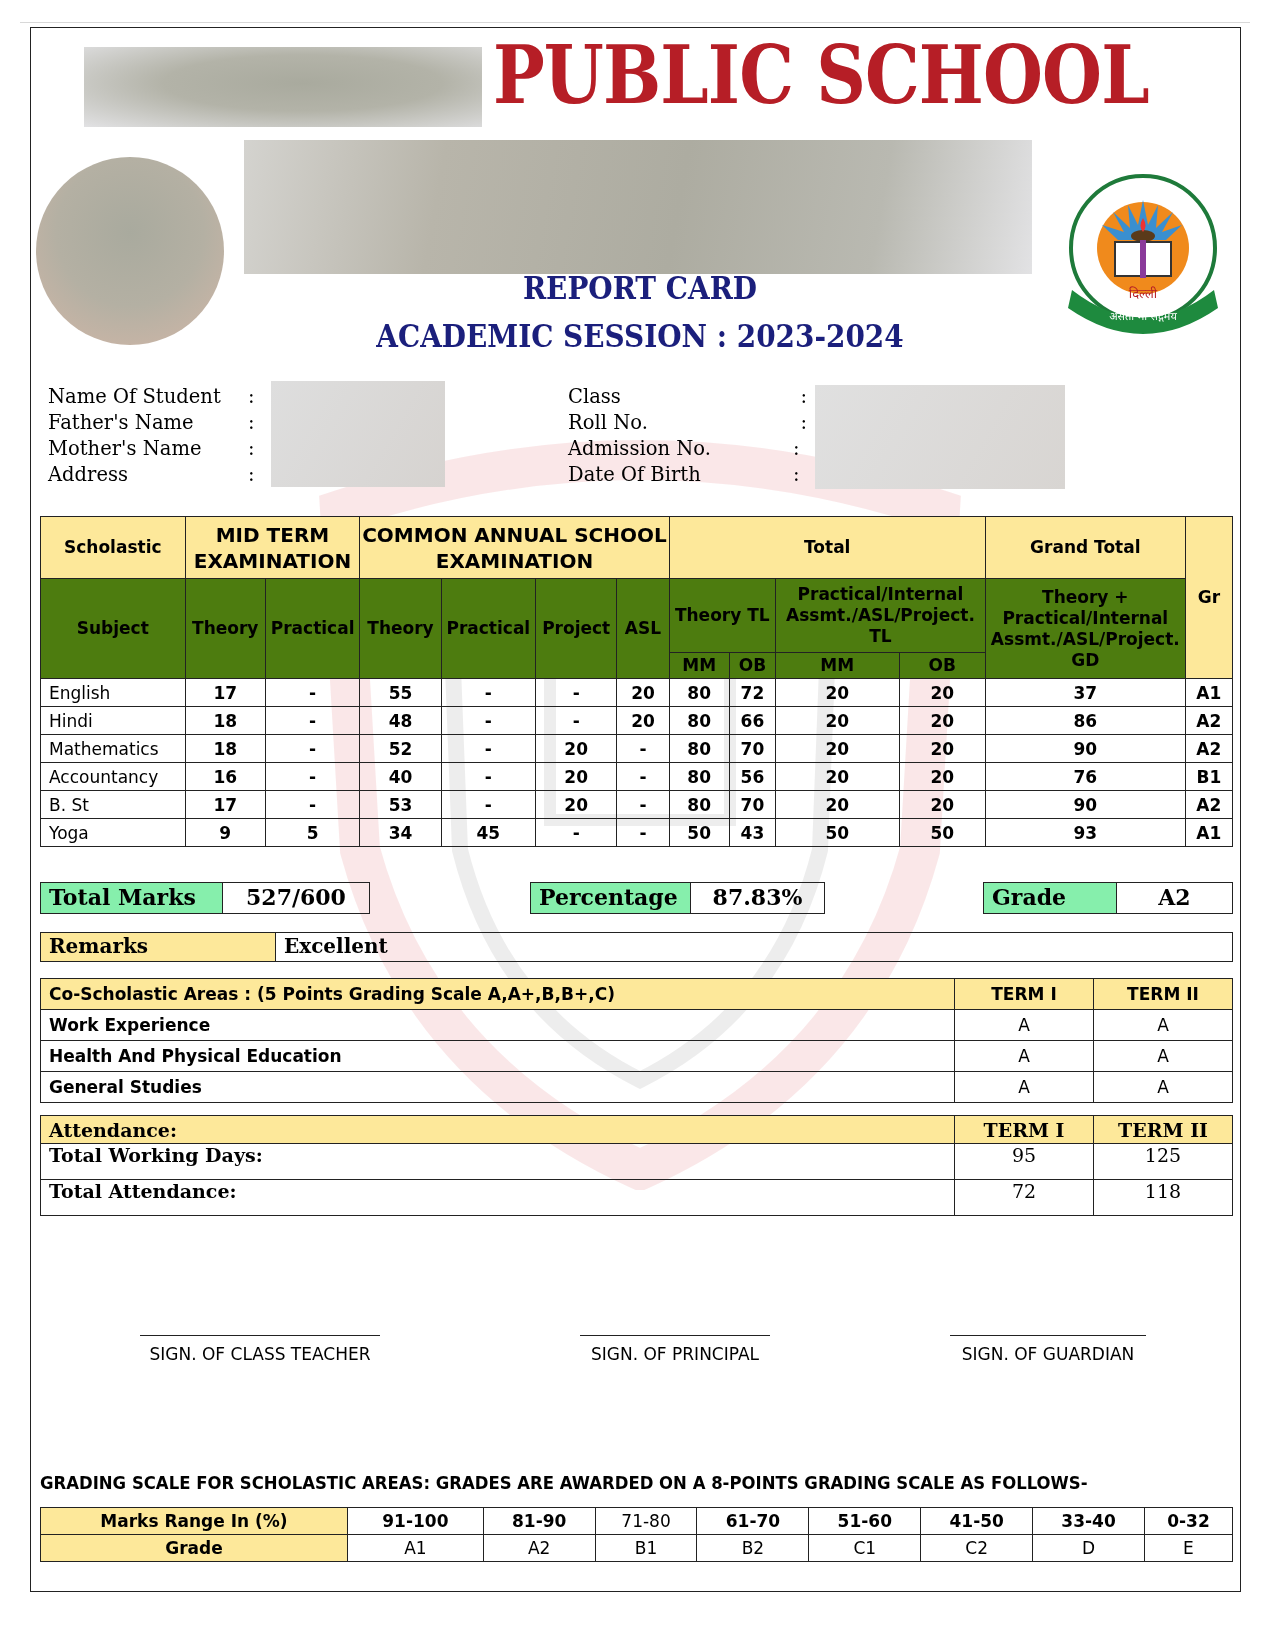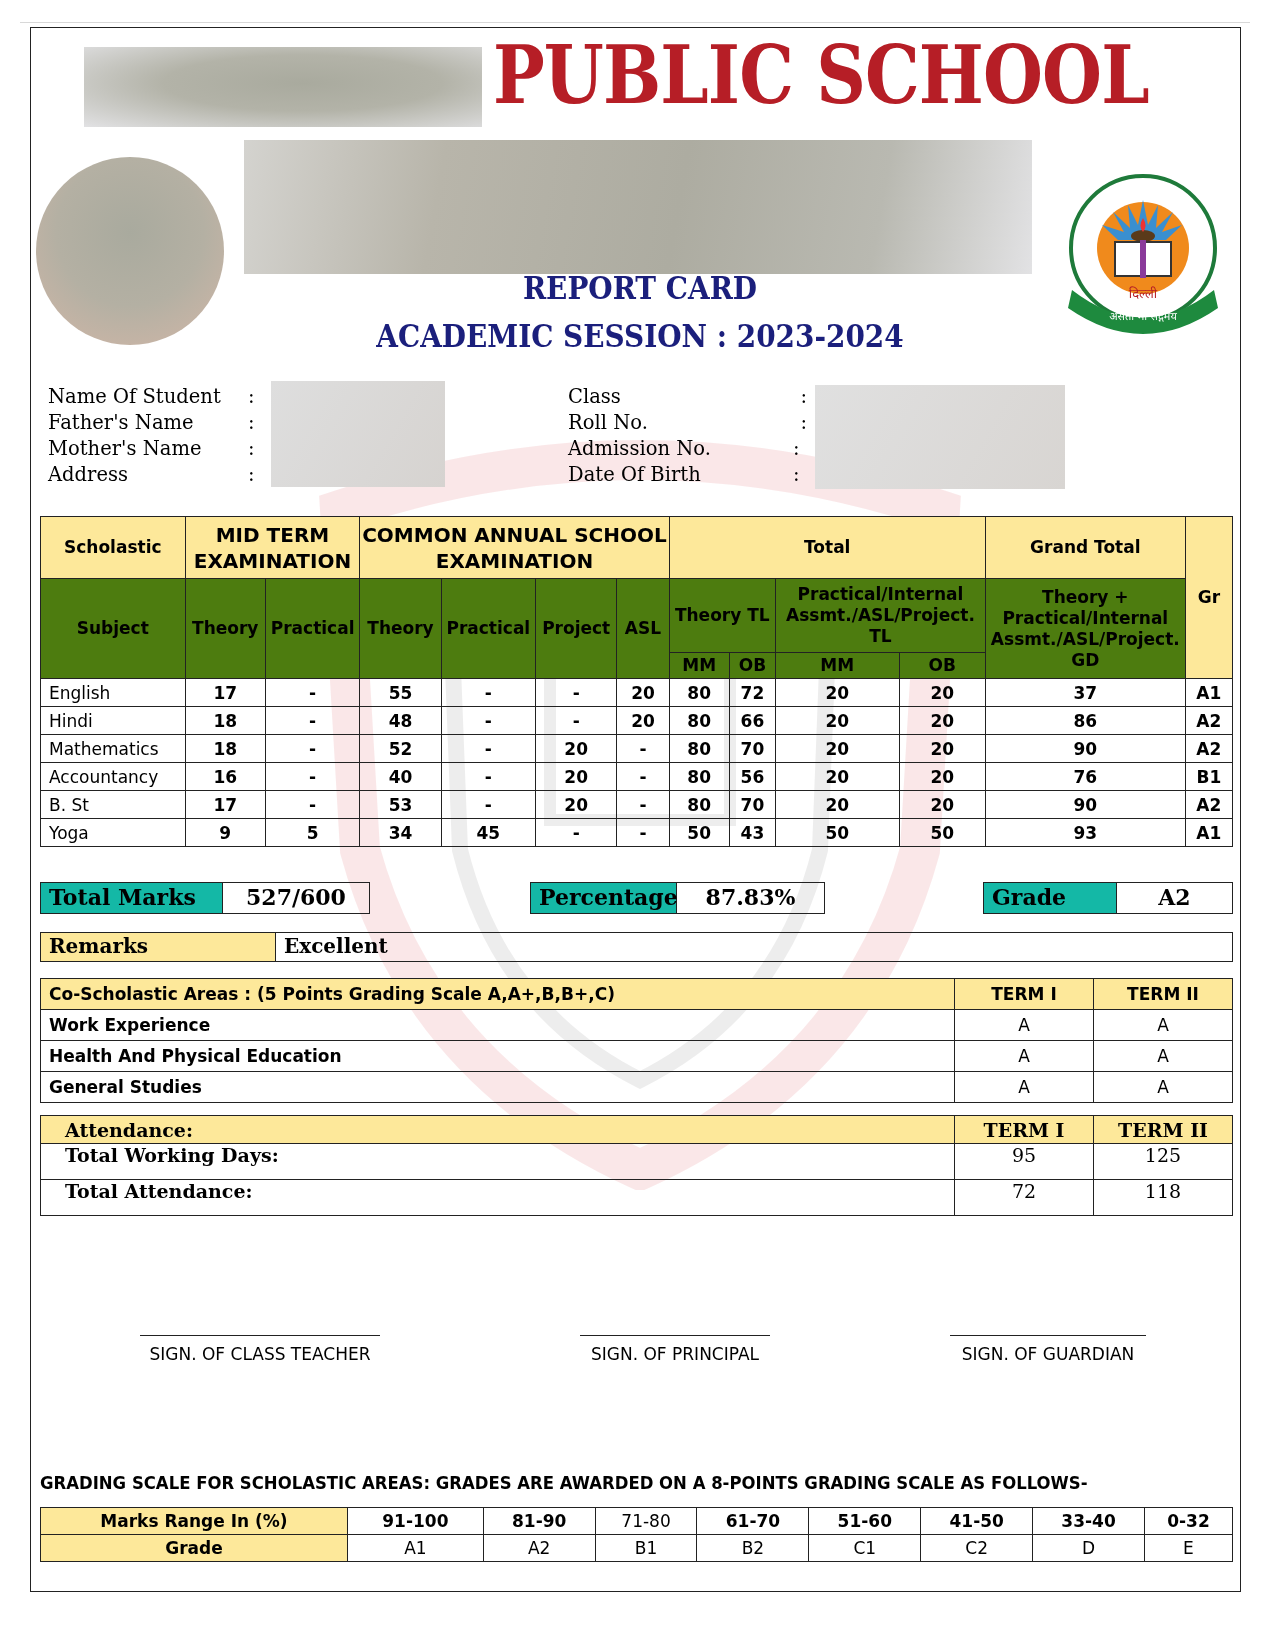--- a/index.html
+++ b/index.html
@@ -38,35 +38,35 @@
 
   
   .sch { left: 40px; top: 516px; width: 1193px; font-family: "DejaVu Sans", sans-serif; }
   .sch th { font-weight: bold; font-size: 17px; text-align: center; line-height: 21px; }
   .sch td { font-size: 17px; text-align: center; height: 27px; font-weight: bold; }
   .sch td.subj { text-align: left; padding-left: 8px; font-weight: normal; }
   .big-head { font-size: 20px !important; line-height: 26px !important; }
 
   
   .sumbox { position: absolute; display: flex; border: 1.5px solid #222; height: 32px; font-family: "DejaVu Serif", serif; font-weight: bold; font-size: 22px; box-sizing: border-box; }
-  .sumbox .k { background: #14b8a6; padding-left: 8px; border-right: 1.5px solid #222; line-height: 29px; box-sizing: border-box; }
+  .sumbox .k { background: #86efac; padding-left: 8px; border-right: 1.5px solid #222; line-height: 29px; box-sizing: border-box; }
   .sumbox .v { text-align: center; line-height: 29px; box-sizing: border-box; }
 
   .remarks { position: absolute; left: 40px; top: 932px; width: 1193px; height: 30px; border: 1.5px solid #222; display: flex; box-sizing: border-box; font-family: "DejaVu Serif", serif; font-weight: bold; font-size: 20px; }
   .remarks .k { width: 235px; background: #fde89a; border-right: 1.5px solid #222; padding-left: 8px; line-height: 27px; box-sizing: border-box; }
   .remarks .v { padding-left: 8px; line-height: 27px; }
 
   .cos { left: 40px; top: 978px; width: 1193px; font-family: "DejaVu Sans", sans-serif; font-size: 17px; }
   .cos td { height: 30px; }
   .cos td.l { padding-left: 8px; font-weight: bold; }
   .cos td.c { width: 138px; text-align: center; }
   .cos tr.h td { font-weight: bold; }
 
   .att { left: 40px; top: 1115px; width: 1193px; font-family: "DejaVu Serif", serif; font-size: 19px; }
-  .att td.l { padding-left: 24px; font-weight: bold; vertical-align: top; }
+  .att td.l { padding-left: 8px; font-weight: bold; vertical-align: top; }
   .att td.c { width: 138px; text-align: center; vertical-align: top; }
   .att tr.h td { height: 27px; font-weight: bold; vertical-align: middle; }
   .att tr.r td { height: 35px; }
 
   .sig { position: absolute; top: 1335px; font-family: "DejaVu Sans", sans-serif; font-size: 17px; text-align: center; white-space: nowrap; }
   .sig .line { border-top: 1.5px solid #222; margin: 0 auto 8px; }
 
   .scale-title { position: absolute; left: 40px; top: 1473px; font-family: "DejaVu Sans", sans-serif; font-weight: bold; font-size: 17px; white-space: nowrap; transform: scaleX(0.97); transform-origin: left top; }
   .scale { left: 40px; top: 1507px; width: 1193px; font-family: "DejaVu Sans", sans-serif; font-size: 17px; }
   .scale td { height: 26px; text-align: center; }
@@ -283,21 +283,21 @@
         <td>A1</td>
       </tr>
     </tbody>
 </table>
 
 <div class="sumbox" style="left:40px;top:882px;width:330px">
   <div class="k" style="width:182px">Total Marks</div>
   <div class="v" style="flex:1">527/600</div>
 </div>
 <div class="sumbox" style="left:530px;top:882px;width:295px">
-  <div class="k" style="width:146px">Percentage</div>
+  <div class="k" style="width:160px">Percentage</div>
   <div class="v" style="flex:1">87.83%</div>
 </div>
 <div class="sumbox" style="left:983px;top:882px;width:250px">
   <div class="k" style="width:133px">Grade</div>
   <div class="v" style="flex:1">A2</div>
 </div>
 
 <div class="remarks">
   <div class="k">Remarks</div>
   <div class="v">Excellent</div>

